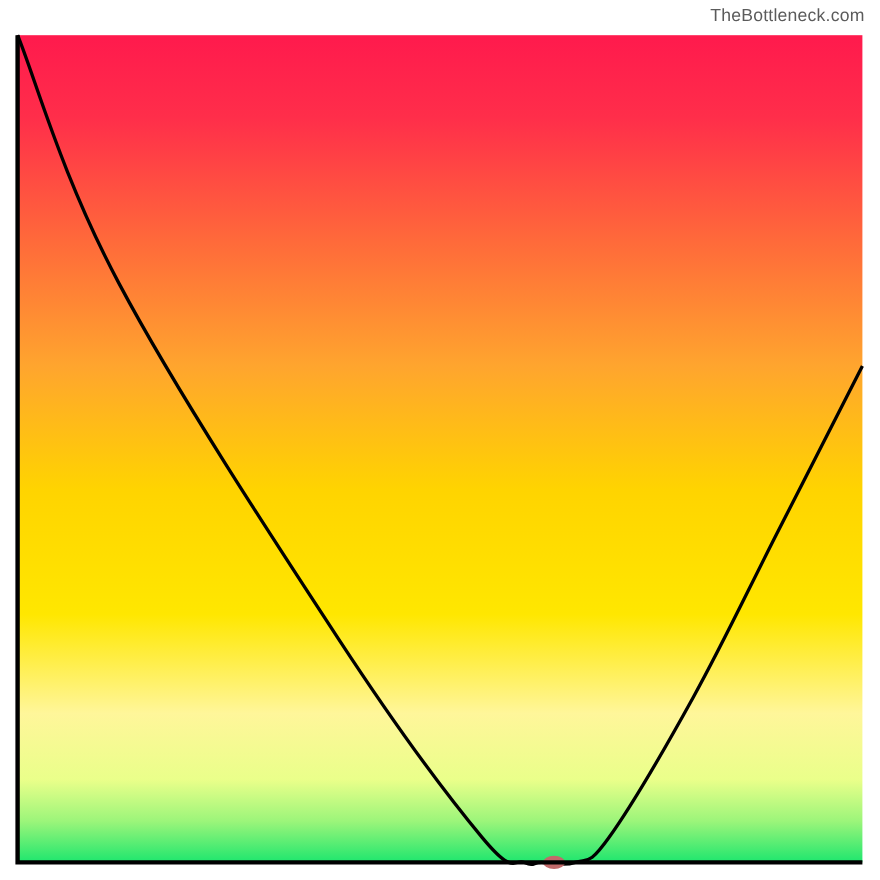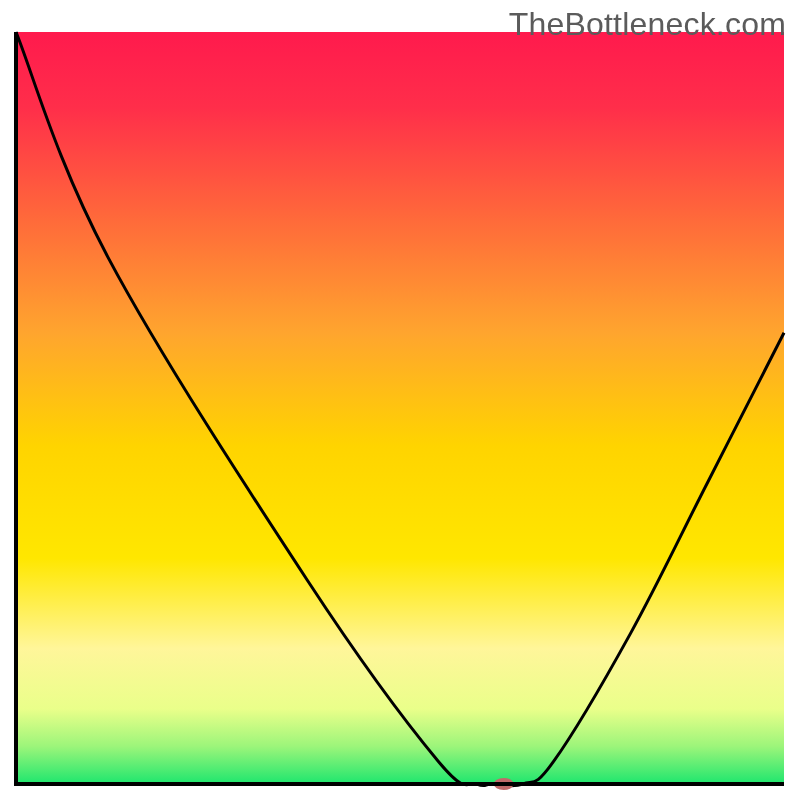--- a/index.html
+++ b/index.html
@@ -12,21 +12,21 @@
   }
   .chart-container {
     position: relative;
     width: 800px;
     height: 800px;
   }
   .watermark {
     position: absolute;
     top: 6px;
     right: 14px;
-    font-size: 32px;
+    font-size: 16px;
     font-weight: 400;
     color: #5b5b5b;
     letter-spacing: 0.2px;
     z-index: 5;
   }
   svg.plot {
     position: absolute;
     left: 0;
     top: 0;
   }

